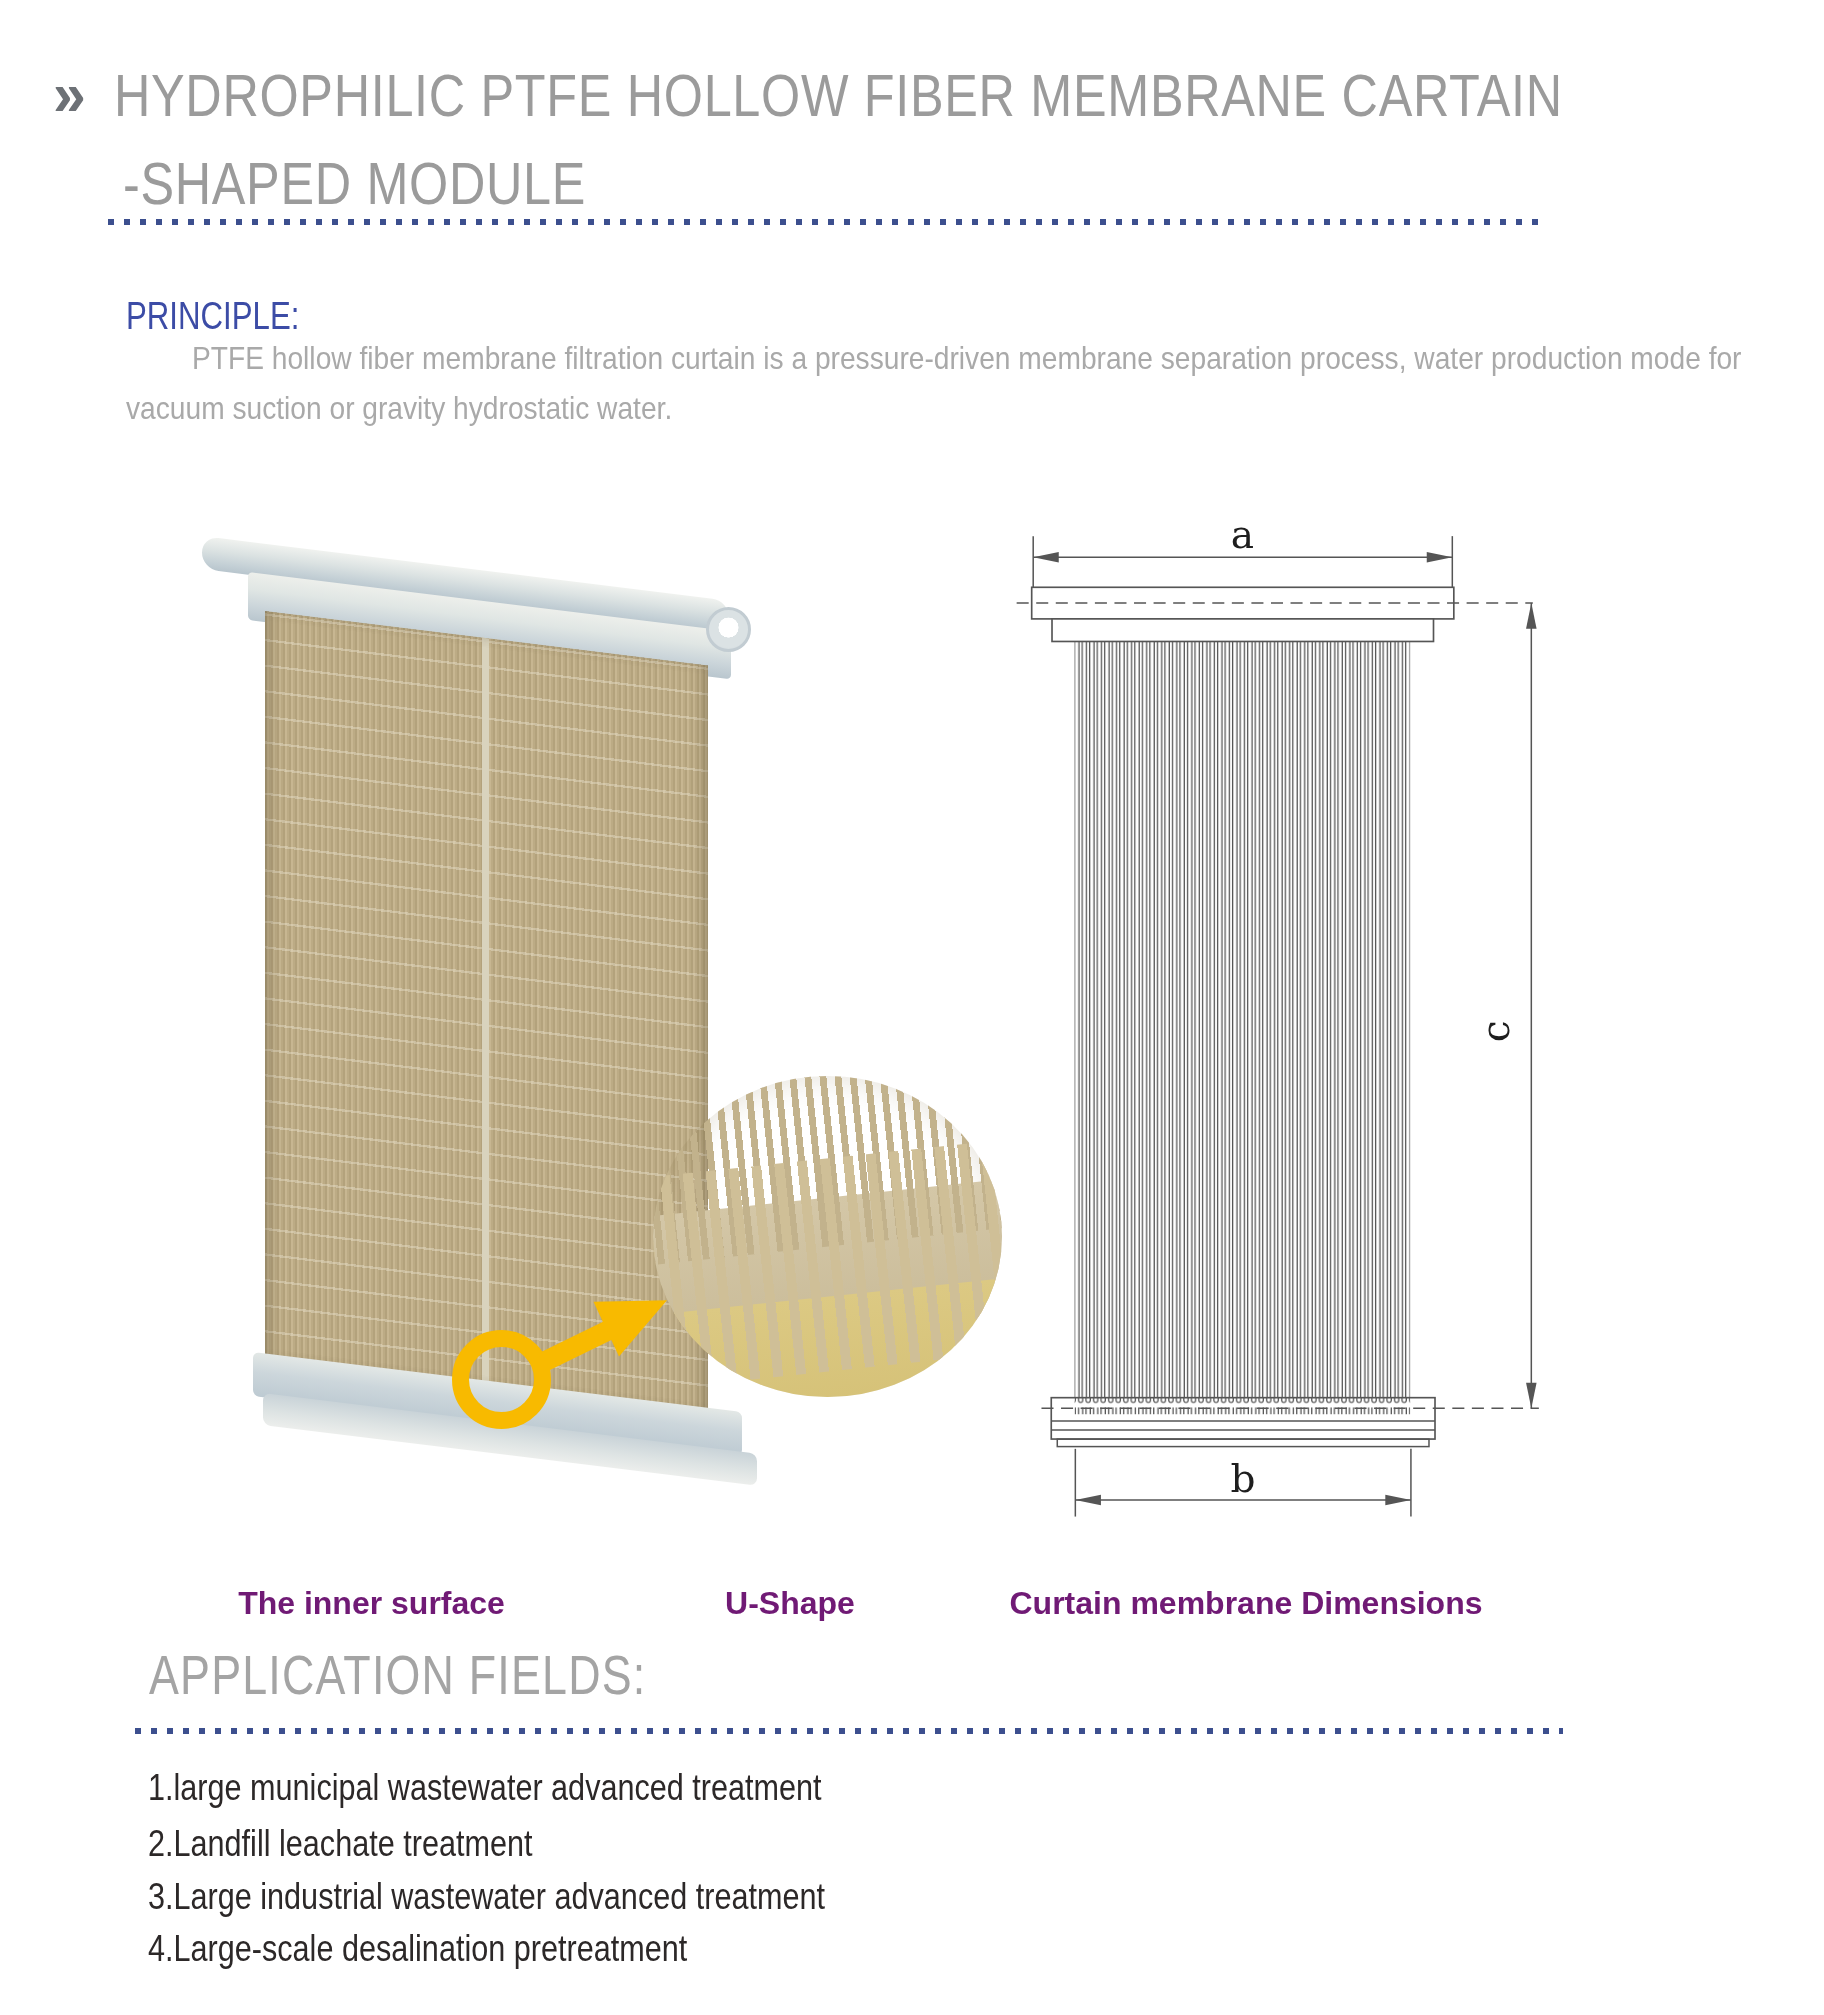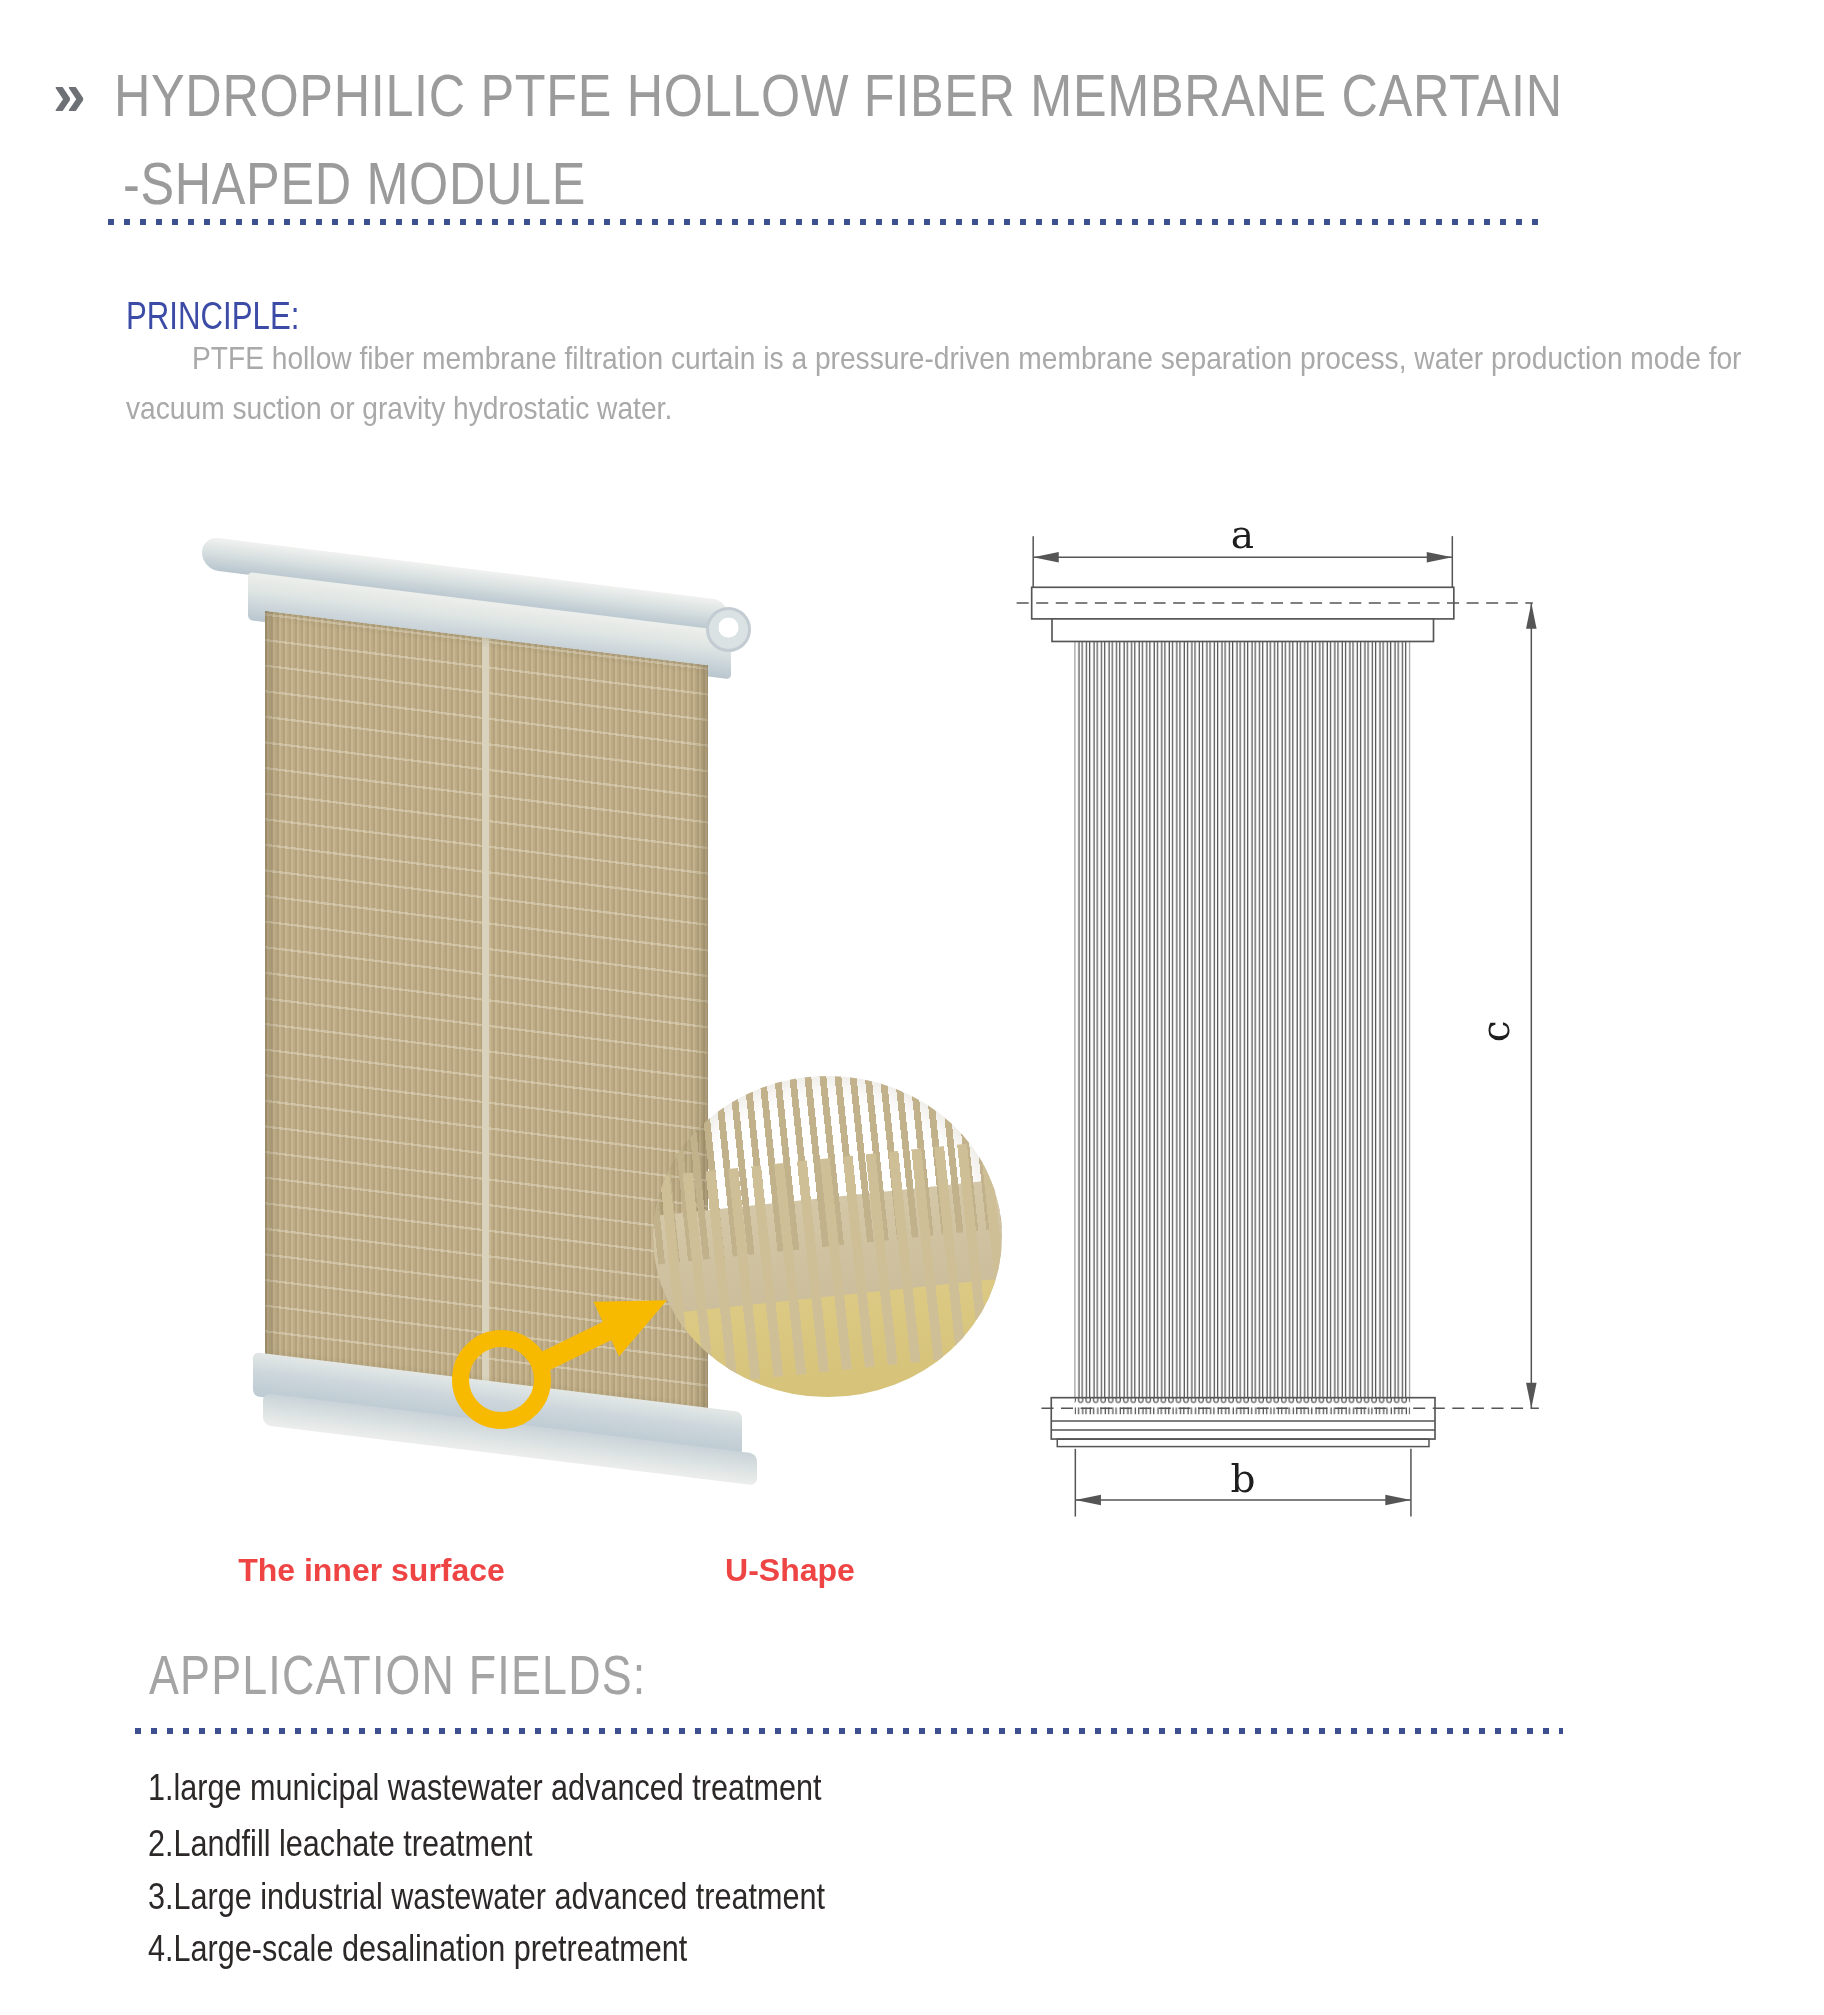--- a/index.html
+++ b/index.html
@@ -59,21 +59,21 @@
   .inset-floor{left:-15%;top:69%;width:130%;height:42%;
               background:linear-gradient(180deg,#dcc983 0%,#d4c075 100%);}
   .inset-fibers-front{left:-15%;top:26%;width:130%;height:66%;
               background:repeating-linear-gradient(90deg,#cfbf97 0 9.8px,transparent 9.8px 23px);}
 
   
   .tech-svg{left:1009px;top:497px;width:542px;height:1076px;}
   .tech-svg text{font-family:"DejaVu Serif", serif;fill:#1e1e1e;}
 
   
-  .figure-caption{font-size:32px;font-weight:700;color:#ef4444;text-align:center;letter-spacing:0;}
+  .figure-caption{font-size:32px;font-weight:700;color:#701a75;text-align:center;letter-spacing:0;margin-top:33px;}
   .cap-left{left:221px;top:1552px;width:301px;}
   .cap-mid{left:677px;top:1552px;width:226px;}
   .cap-right{left:1009px;top:1552px;width:474px;}
 
   
   .app-heading{left:149px;top:1642px;font-size:56px;color:#a4a4a4;letter-spacing:1.5px;
                transform:scaleX(0.8);transform-origin:0 0;}
   .app-item{left:148px;font-size:36px;color:#2c2828;transform:scaleX(0.85);transform-origin:0 0;}
   .item0{top:1767px;} .item1{top:1823px;} .item2{top:1876px;} .item3{top:1928px;}
 
@@ -153,20 +153,21 @@
     <line x1="1428" y1="1925" x2="1428" y2="2015" stroke="#555" stroke-width="2"></line>
     <line x1="1874" y1="1925" x2="1874" y2="2015" stroke="#555" stroke-width="2"></line>
     <line x1="1428" y1="1993" x2="1874" y2="1993" stroke="#555" stroke-width="2"></line>
     <polygon points="1428,1993 1462,1986 1462,2000" fill="#555"></polygon>
     <polygon points="1874,1993 1840,1986 1840,2000" fill="#555"></polygon>
     <text x="1651" y="1982" font-size="52" text-anchor="middle">b</text>
   </svg>
 
   <div class="abs figure-caption cap-left">The inner surface</div>
   <div class="abs figure-caption cap-mid">U-Shape</div>
+  <div class="abs figure-caption cap-right">Curtain membrane Dimensions</div>
 
   <div class="abs app-heading nowrap">APPLICATION FIELDS:</div>
   <div class="abs dotted-rule rule2"></div>
   <div class="abs app-item item0 nowrap">1.large municipal wastewater advanced treatment</div>
   <div class="abs app-item item1 nowrap">2.Landfill leachate treatment</div>
   <div class="abs app-item item2 nowrap">3.Large industrial wastewater advanced treatment</div>
   <div class="abs app-item item3 nowrap">4.Large-scale desalination pretreatment</div>
 
 </div>
 

